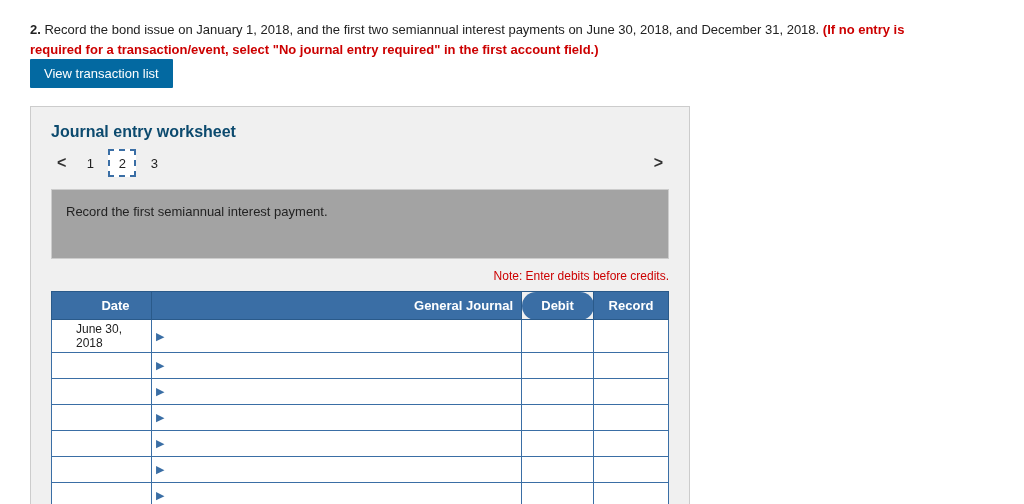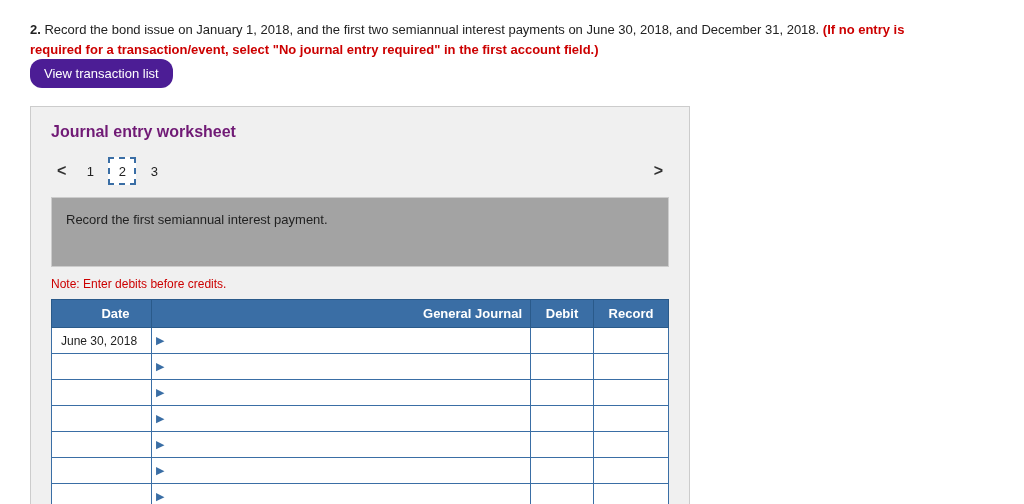--- a/index.html
+++ b/index.html
@@ -27,44 +27,44 @@
     .instruction-text .bold {
       font-weight: bold;
     }
 
     .instruction-text .red-bold {
       color: #cc0000;
       font-weight: bold;
     }
 
     .btn-view {
-      background-color: #4c1d95;
+      background-color: #0369a1;
       color: white;
       border: none;
       padding: 7px 14px;
       font-size: 13px;
       cursor: pointer;
-      border-radius: 12px;
+      border-radius: 1px;
       margin-bottom: 18px;
       display: inline-block;
       text-align: center;
     }
 
     .worksheet-container {
       background: #f0f0f0;
       border: 1px solid #cccccc;
       padding: 16px 20px 20px 20px;
       max-width: 660px;
     }
 
     .worksheet-title {
       font-size: 16px;
       font-weight: bold;
-      margin-bottom: 16px;
-      color: #701a75;
+      margin-bottom: 8px;
+      color: #0c4a6e;
     }
 
     .tab-nav {
       display: flex;
       align-items: center;
       margin-bottom: 12px;
       gap: 4px;
     }
 
     .nav-arrow {
@@ -108,20 +108,21 @@
       margin-bottom: 10px;
       min-height: 70px;
       font-size: 13px;
       color: #222;
     }
 
     .note-text {
       color: #cc0000;
       font-size: 12px;
       margin-bottom: 8px;
+      text-align: right;
     }
 
     .journal-table {
       width: 100%;
       border-collapse: collapse;
       border: 1px solid #3a6ea5;
     }
 
     .journal-table thead tr {
       background-color: #3a6ea5;
@@ -140,22 +141,23 @@
       width: 100px;
       text-align: center;
       padding-left: 36px;
     }
 
     .journal-table thead th.gj-col {
       text-align: right;
     }
 
     .journal-table thead th.debit-col {
-      width: 63px;
-      text-align: center;
+      width: 72px;
+      text-align: center;
+      border-radius: 14px;
     }
 
     .journal-table thead th.credit-col {
       width: 75px;
       text-align: center;
     }
 
     .journal-table tbody tr {
       background: white;
     }
@@ -163,21 +165,21 @@
     .journal-table tbody td {
       border: 1px solid #3a6ea5;
       height: 26px;
       padding: 2px 4px;
       font-size: 12px;
       vertical-align: middle;
     }
 
     .journal-table tbody td.date-cell {
       text-align: left;
-      padding-left: 9px;
+      padding-left: 24px;
     }
 
     .journal-table tbody td.gj-cell {
       position: relative;
     }
 
     .gj-input-area {
       display: flex;
       align-items: center;
       width: 100%;

